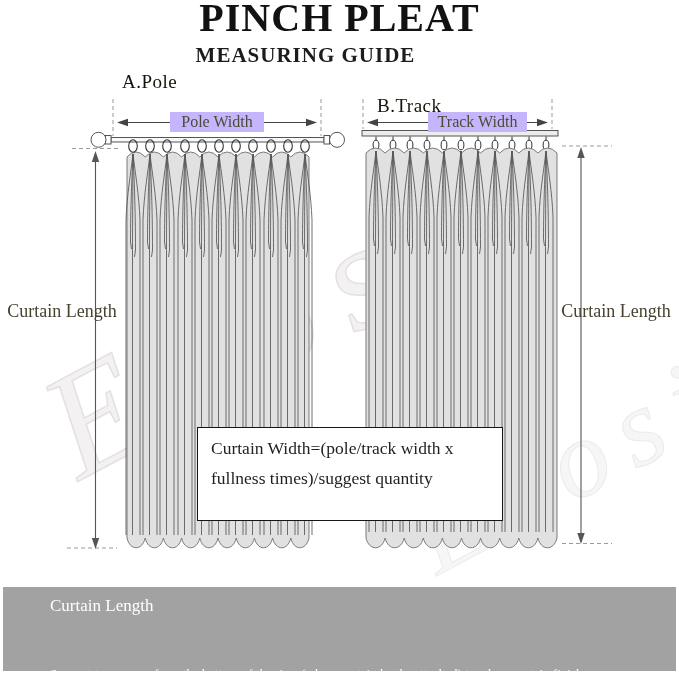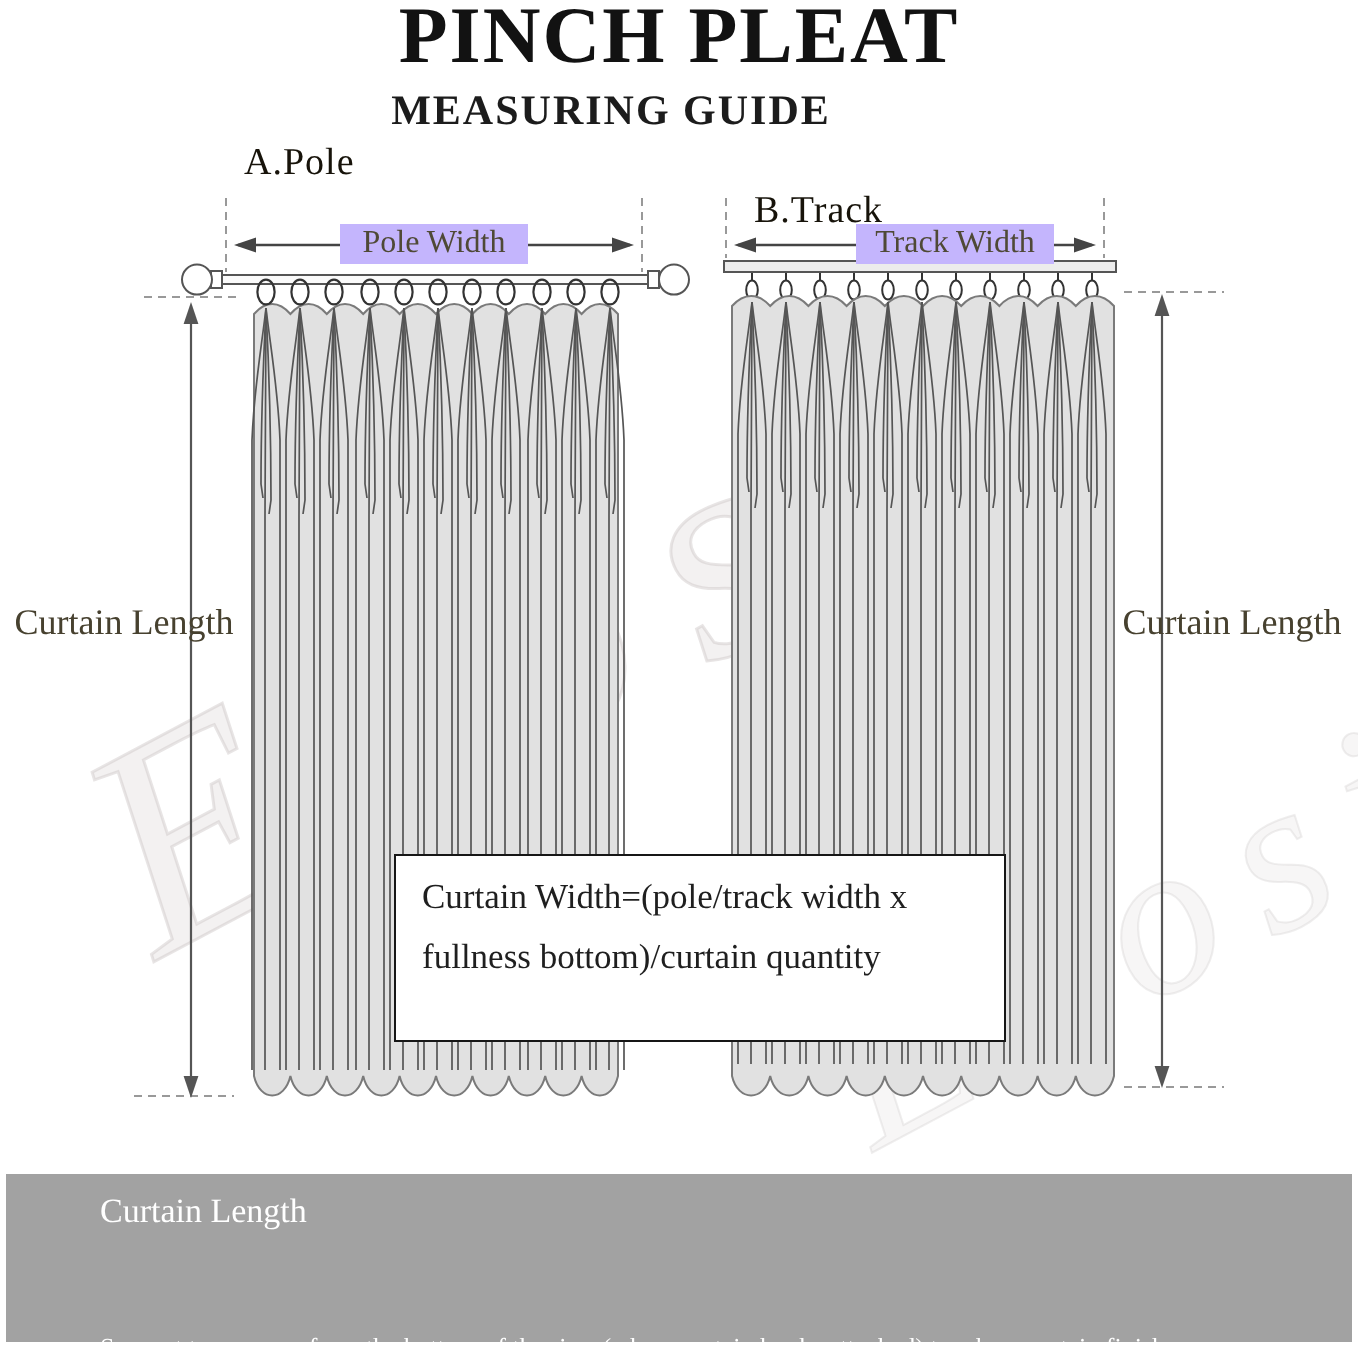--- a/index.html
+++ b/index.html
@@ -223,21 +223,21 @@
   <div class="abs variant-label" style="left:377px;top:95px">B.Track</div>
 
   <div class="abs width-label" style="left:170px;width:94px">Pole Width</div>
   <div class="abs width-label" style="left:428px;width:99px">Track Width</div>
 
   <div class="abs length-label" style="left:2px;width:120px">Curtain Length</div>
   <div class="abs length-label" style="left:554px;width:124px">Curtain Length</div>
 
   <div class="abs formula-box">
     <div class="formula-line">Curtain Width=(pole/track width x</div>
-    <div class="formula-line">fullness bottom)/curtain quantity</div>
+    <div class="formula-line">fullness times)/suggest quantity</div>
   </div>
 
   <div class="abs footer" id="footer-banner" style="background: rgb(162, 162, 162); color: rgb(255, 255, 255);">
     <div class="footer-heading">Curtain Length</div>
     <div class="footer-body">Suggest to measure from the bottom of the rings(where curtain hooks attached) to where curtain finish.</div>
   </div>
 
 </div>
 
 </body></html>

